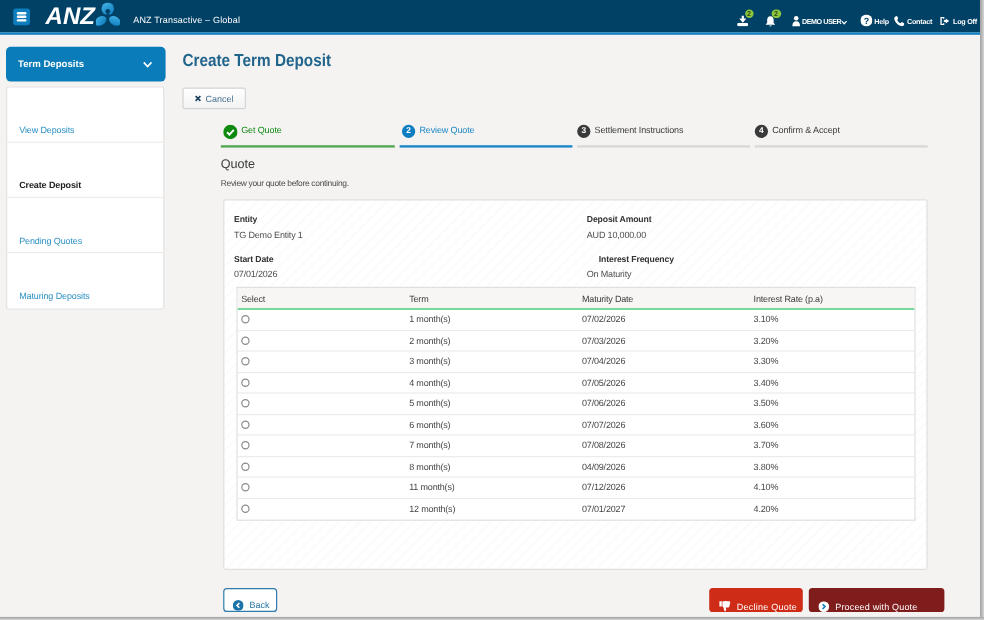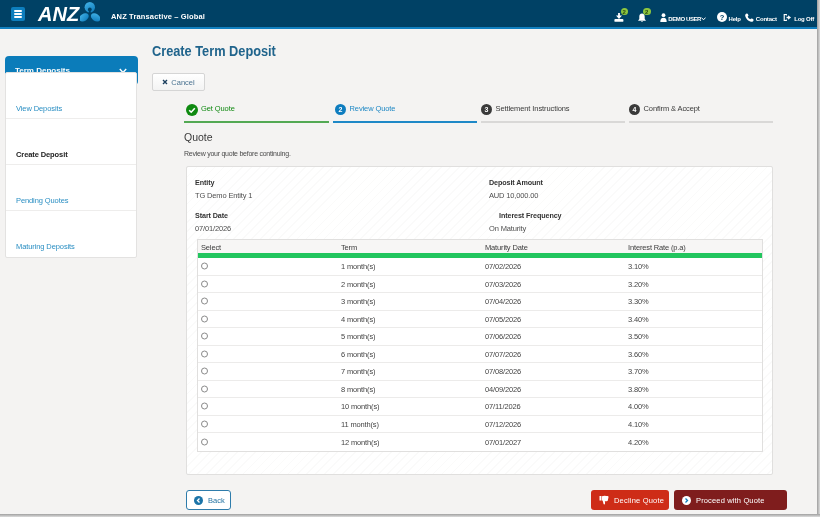--- a/index.html
+++ b/index.html
@@ -9,26 +9,26 @@
 #edgeR { position:fixed; left:817px; top:0; width:3px; height:517px; background:linear-gradient(90deg,#9f9f9f,#dddddd); }
 #edgeB { position:fixed; left:0; top:514px; width:820px; height:3px; background:linear-gradient(180deg,#9f9f9f,#dddddd); }
 .abs { position:absolute; }
 
 
 #topbar { position:absolute; left:0; top:0; width:817px; height:27px; background:#004165; }
 #strip { position:absolute; left:0; top:27px; width:817px; height:2px; background:#1180c0; }
 #burger { position:absolute; left:11px; top:7px; width:14px; height:14px; background:#0d7ebd; border-radius:2px; }
 #burger i { position:absolute; left:3px; width:8px; height:2px; background:#fff; border-radius:1px; }
 #logoANZ { position:absolute; left:38px; top:4px; width:46px; color:#fff; font-weight:bold; font-style:italic; font-size:20px; line-height:21px; letter-spacing:0px; }
-#apptitle { position:absolute; left:111px; top:13px; color:#fff; font-size:7.5px; font-weight:bold; letter-spacing:0.15px; line-height:8px; }
+#apptitle { position:absolute; left:111px; top:13px; color:#fff; font-size:7.5px; font-weight:normal; letter-spacing:0.15px; line-height:8px; }
 .hicon { position:absolute; top:16px; color:#fff; font-size:6px; font-weight:bold; letter-spacing:-0.2px; line-height:7px; }
 .badge { position:absolute; width:7.5px; height:7.5px; background:#8dc63f; border-radius:50%; color:#2a4a12; font-size:6px; font-weight:bold; text-align:center; line-height:8px; top:7.5px; }
 
 
-#sideHead { position:absolute; left:5px; top:39px; width:133px; height:29px; background:#0b7cba; border-radius:4px; color:#fff; font-size:8px; font-weight:bold; line-height:29px; padding-left:10px;margin-top:17px; }
+#sideHead { position:absolute; left:5px; top:39px; width:133px; height:29px; background:#0b7cba; border-radius:4px; color:#fff; font-size:8px; font-weight:bold; line-height:29px; padding-left:10px; }
 #sideHead svg { position:absolute; right:11px; top:12px; }
 #sideMenu { position:absolute; left:5px; top:72px; width:132px; background:#fff; border:1px solid #e3e2e1; border-radius:2px; }
 #sideMenu .it { height:20px; line-height:20px; padding-left:10px; font-size:7.5px; letter-spacing:-0.1px; color:#2b8fc3; border-bottom:1px solid #eeedec;margin-top:26px; }
 #sideMenu .it.act { color:#222; font-weight:bold; }
 #sideMenu .it:last-child { border-bottom:none; }
 
 
 #h1 { position:absolute; left:152px; top:43px; font-size:14.5px; font-weight:bold; color:#20648c; transform:scaleX(0.88); transform-origin:0 0; white-space:nowrap; }
 #cancelBtn { position:absolute; left:152px; top:73px; width:53px; height:18px; background:linear-gradient(#fff,#f3f3f3); border:1px solid #d5d5d5; border-radius:2px; font-size:7.5px; color:#4a7290; display:flex; align-items:center; justify-content:center; }
 #cancelBtn svg { margin-right:3px; }
@@ -44,31 +44,31 @@
 
 
 #card { position:absolute; left:186px; top:166px; width:587px; height:309px; background:#fff;
   background-image:repeating-linear-gradient(135deg, rgba(140,138,128,0.04) 0 1.2px, rgba(0,0,0,0) 1.2px 6.4px);
   border:1px solid #e0dfde; border-radius:2px; }
 .flbl { position:absolute; font-size:7.2px; font-weight:bold; letter-spacing:-0.1px; color:#333; }
 .fval { position:absolute; font-size:7.5px; letter-spacing:-0.15px; color:#4f4f4f; }
 
 
 #tbl { position:absolute; left:10px; top:72px; width:566px; border:1px solid #e0dfde; background:#fff; }
-#tblhead { height:18px; background:#f7f6f5; border-bottom:5px solid #22c55e; position:relative; font-size:7.5px; letter-spacing:-0.15px; color:#3c3c3c; }
+#tblhead { height:18px; background:#f7f6f5; border-bottom:1px solid #22c55e; position:relative; font-size:7.5px; letter-spacing:-0.15px; color:#3c3c3c; }
 .trow { height:17.5px; border-bottom:1px solid #ecebea; position:relative; font-size:7.5px; letter-spacing:-0.15px; color:#454545; }
 .trow:last-child { border-bottom:none; }
 .c1 { position:absolute; left:3px; top:50%; transform:translateY(-50%); }
 .c2 { position:absolute; left:143px; top:50%; transform:translateY(-50%); }
 .c3 { position:absolute; left:287px; top:50%; transform:translateY(-50%); }
 .c4 { position:absolute; left:430px; top:50%; transform:translateY(-50%); }
 .radio { position:absolute; left:2.5px; top:50%; transform:translateY(-50%); width:7px; height:7px; border:1px solid #8a8a8a; border-radius:50%; background:#fff; }
 
 
-.btn { position:absolute; top:490px; height:20px; border-radius:3px; font-size:7.5px; display:flex; align-items:center; white-space:nowrap; }
+.btn { position:absolute; top:490px; height:20px; border-radius:3px; font-size:7.5px; display:flex; align-items:flex-end; white-space:nowrap; }
 #backBtn { left:186px; width:45px; background:#fff; border:1px solid #2e7cab; color:#2473a2; padding-left:7px; }
 #declineBtn { left:591px; width:78px; background:#ce2c17; color:#fff; padding-left:8px; letter-spacing:0.2px; }
 #proceedBtn { left:674px; width:113px; background:#7f1d1d; color:#fff; padding-left:8px; letter-spacing:0.15px; }
 .btn svg { margin-right:5px; }
 </style>
 </head>
 <body>
 <div id="app">
 
   <div id="topbar"></div>
@@ -222,26 +222,20 @@
           <span class="c4">3.70%</span>
         </div>
       <div class="trow">
           <span class="radio"></span>
           <span class="c2">8 month(s)</span>
           <span class="c3">04/09/2026</span>
           <span class="c4">3.80%</span>
         </div>
       <div class="trow">
           <span class="radio"></span>
-          <span class="c2">10 month(s)</span>
-          <span class="c3">07/11/2026</span>
-          <span class="c4">4.00%</span>
-        </div>
-      <div class="trow">
-          <span class="radio"></span>
           <span class="c2">11 month(s)</span>
           <span class="c3">07/12/2026</span>
           <span class="c4">4.10%</span>
         </div>
       <div class="trow">
           <span class="radio"></span>
           <span class="c2">12 month(s)</span>
           <span class="c3">07/01/2027</span>
           <span class="c4">4.20%</span>
         </div>

